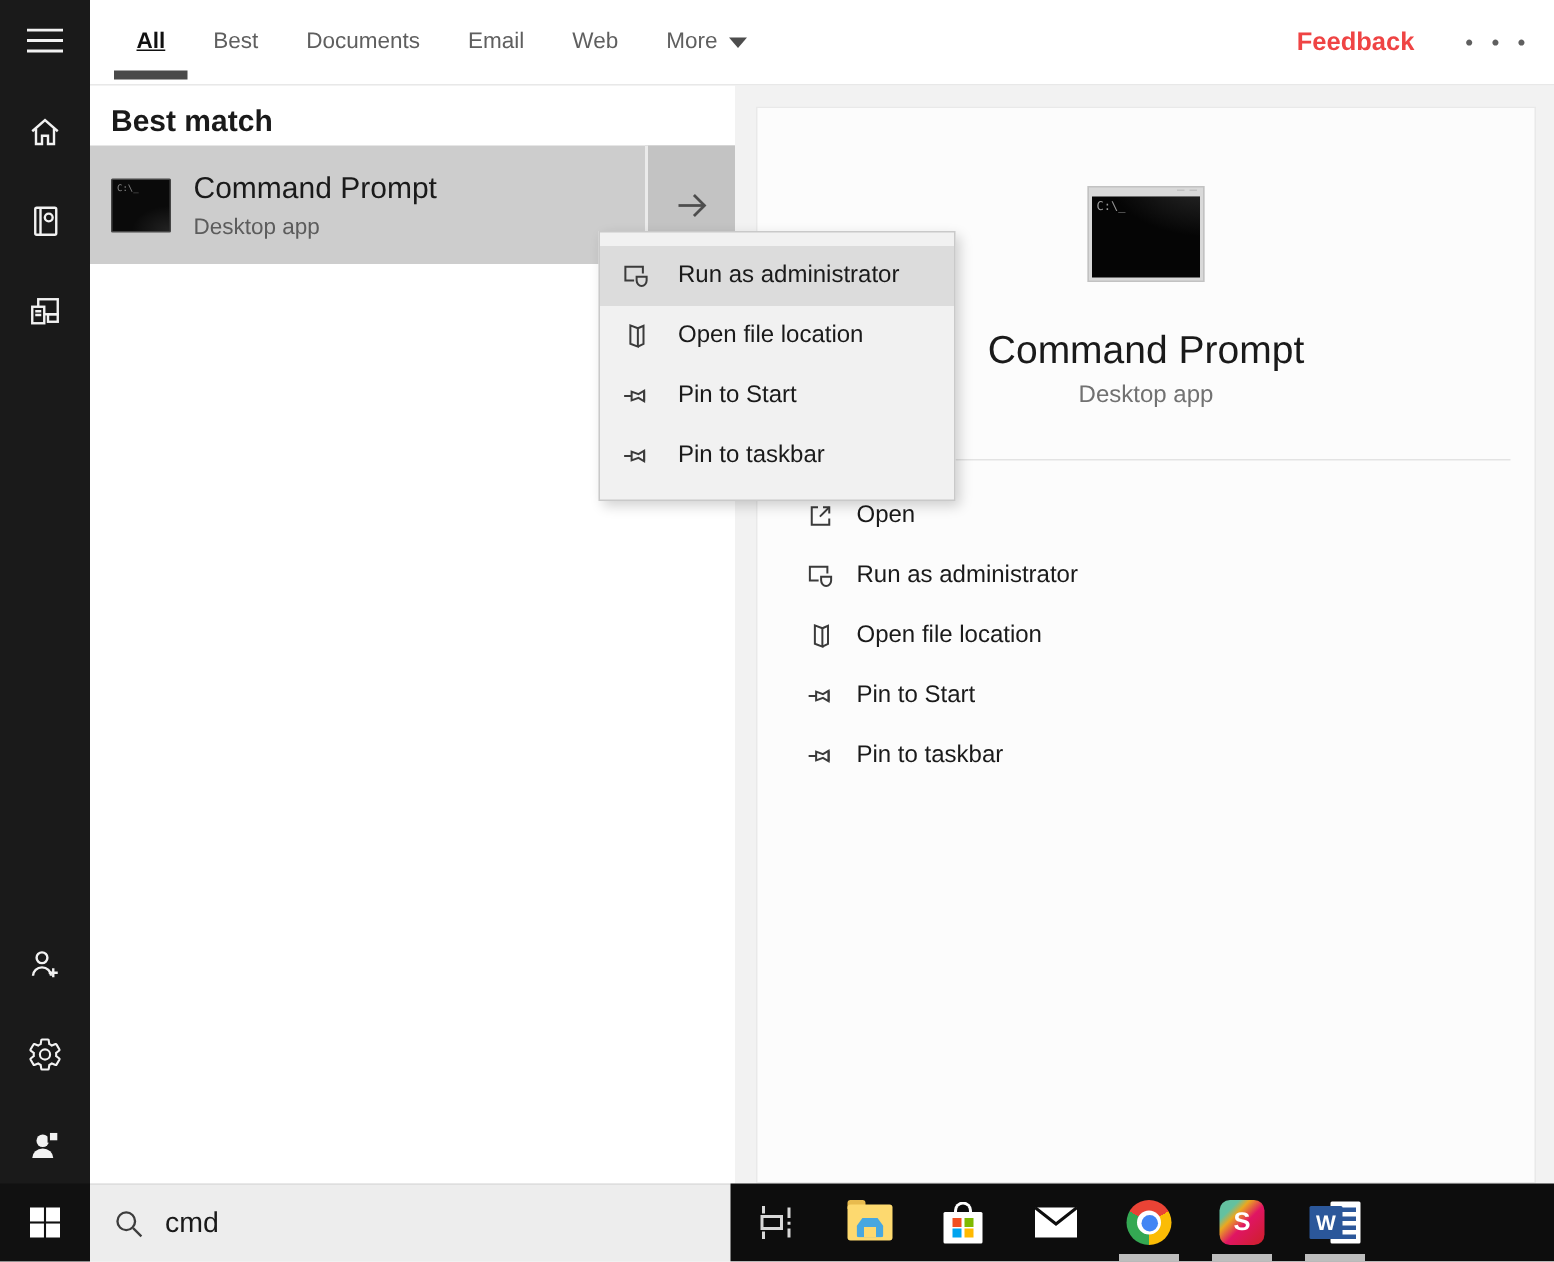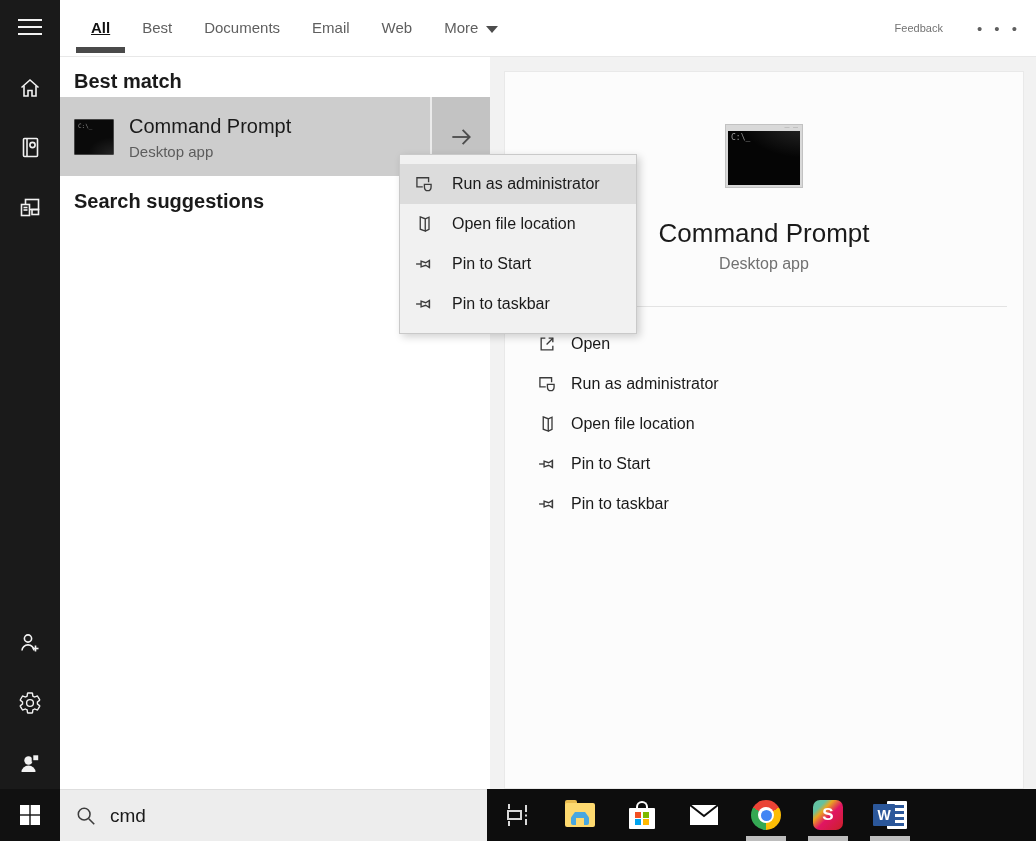--- a/index.html
+++ b/index.html
@@ -13,21 +13,21 @@
   .rail-btn svg { display:block; }
   .start-btn { position:absolute; left:0; top:789px; width:60px; height:52px; background:#111; display:flex; align-items:center; justify-content:center; }
 
   
   .tabbar { position:absolute; left:60px; top:0; width:976px; height:57px; background:#ffffff; border-bottom:1px solid #e8e8e8; display:flex; align-items:stretch; padding-left:15px; padding-right:15px; z-index:4; }
   .tab { position:relative; padding:0 16px; line-height:56px; font-size:15px; color:#5f5f5f; cursor:pointer; white-space:nowrap; }
   .tab.active { color:#111; font-weight:bold;text-decoration:underline; }
   .tab.active::after { content:""; position:absolute; left:1px; right:1px; bottom:3px; height:6px; background:#4a4a4a; }
   .tab-caret { display:inline-block; width:0; height:0; border-left:6px solid transparent; border-right:6px solid transparent; border-top:7px solid #4d4d4d; margin-left:8px; vertical-align:middle; }
   .tabbar-right { margin-left:auto; display:flex; align-items:center; gap:34px; }
-  .feedback { font-size:11px; color:#737373; cursor:pointer; }
+  .feedback { font-size:17px; color:#ef4444; cursor:pointer;font-weight:bold; }
   .overflow-dots { font-size:15px; color:#5f5f5f; letter-spacing:4px; cursor:pointer; }
 
   
   .results { position:absolute; left:60px; top:57px; width:430px; height:732px; background:#ffffff; z-index:3; }
   .section-header { margin:13px 0 0 14px; font-size:20px; font-weight:bold; color:#1a1a1a; height:18px; }
   .best-row { margin-top:9px; height:79px; background:#cdcdcd; display:flex; align-items:stretch; cursor:pointer; }
   .best-row-main { flex:1; display:flex; align-items:center; padding-left:14px; gap:15px; }
   .cmd-icon-sm { width:40px; height:36px; background:#0a0a0a; border:1px solid #454545; border-radius:1px; position:relative; overflow:hidden; }
   .cmd-icon-sm::after { content:""; position:absolute; inset:0; background:radial-gradient(ellipse 120% 90% at 100% 100%, rgba(255,255,255,0.10), transparent 55%); }
   .cmd-icon-sm span { position:absolute; top:2px; left:3px; font-size:6px; color:#8a8a8a; font-family:"DejaVu Sans Mono", monospace; }
@@ -205,21 +205,20 @@
         </div>
       </div>
       <div class="best-arrow">
         <svg width="26" height="26" viewBox="0 0 24 24" fill="none" stroke="currentColor" stroke-width="1.7">
             <line x1="4" y1="12" x2="19.5" y2="12"></line>
             <polyline points="13.5,5.5 20,12 13.5,18.5"></polyline>
           </svg>
       </div>
     </div>
 
-    <div class="section-header sugg-header">Search suggestions</div>
 
   </div>
 
   <div class="preview">
     <div class="preview-iconwrap">
       <div class="preview-icon-screen">
           <span>C:\_</span>
         </div>
     </div>
     <div class="preview-title">Command Prompt</div>

